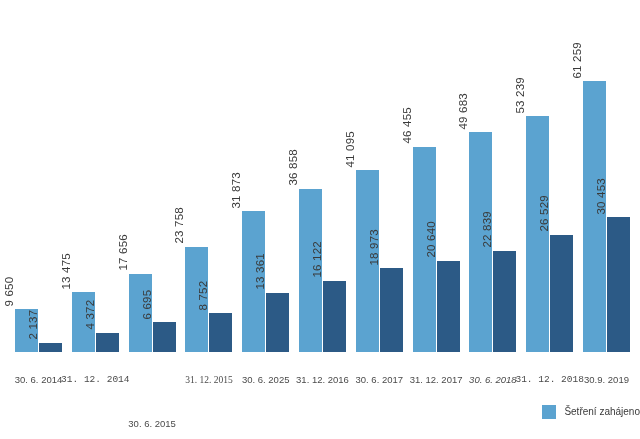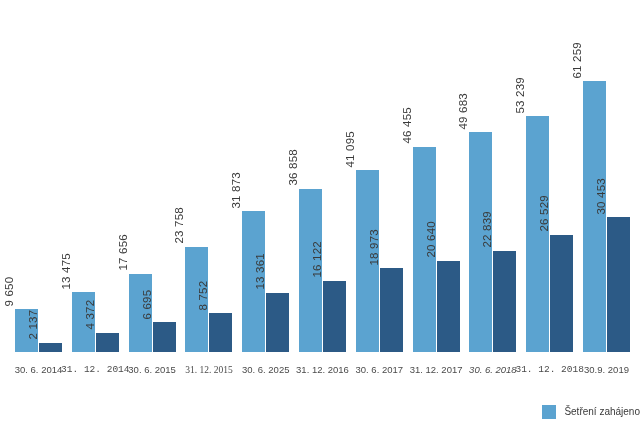--- a/index.html
+++ b/index.html
@@ -59,21 +59,21 @@
     font-size: 11.5px;
     line-height: 1;
     letter-spacing: 0.2px;
     color: #3a3a3a;
   }
 
   
   #category-axis {
     position: absolute;
     left: 0;
-    top: 364px;
+    top: 374px;
     width: 524px;
     height: 18px;
   }
   .cat-tick {
     position: absolute;
     top: 0;
     width: 70px;
     text-align: center;
     font-size: 9.5px;
     line-height: 12px;
@@ -202,21 +202,21 @@
         </div>
         <div class="bar series-1" style="height: 134.719px; background: rgb(44, 90, 134);">
           <span class="bar-label">30 453</span>
         </div>
       </div>
     </div>
 
   <div id="category-axis">
       <div class="cat-tick" style="left: 3.5px;">30. 6. 2014</div>
       <div class="cat-tick" style="left: 60.3px; font-family: Liberation Mono, monospace;">31. 12. 2014</div>
-      <div class="cat-tick" style="left: 117.1px;">30. 6. 2015</div>
+      <div class="cat-tick" style="left: 117.1px; margin-top: 44px;">30. 6. 2015</div>
       <div class="cat-tick" style="left: 173.9px; font-family: Liberation Serif, serif;">31. 12. 2015</div>
       <div class="cat-tick" style="left: 230.7px;">30. 6. 2025</div>
       <div class="cat-tick" style="left: 287.5px;">31. 12. 2016</div>
       <div class="cat-tick" style="left: 344.3px;">30. 6. 2017</div>
       <div class="cat-tick" style="left: 401.1px;">31. 12. 2017</div>
       <div class="cat-tick" style="left: 457.9px; font-style: italic;">30. 6. 2018</div>
       <div class="cat-tick" style="left: 514.7px; font-family: Liberation Mono, monospace;">31. 12. 2018</div>
       <div class="cat-tick" style="left: 571.5px;">30.9. 2019</div>
     </div>
 

